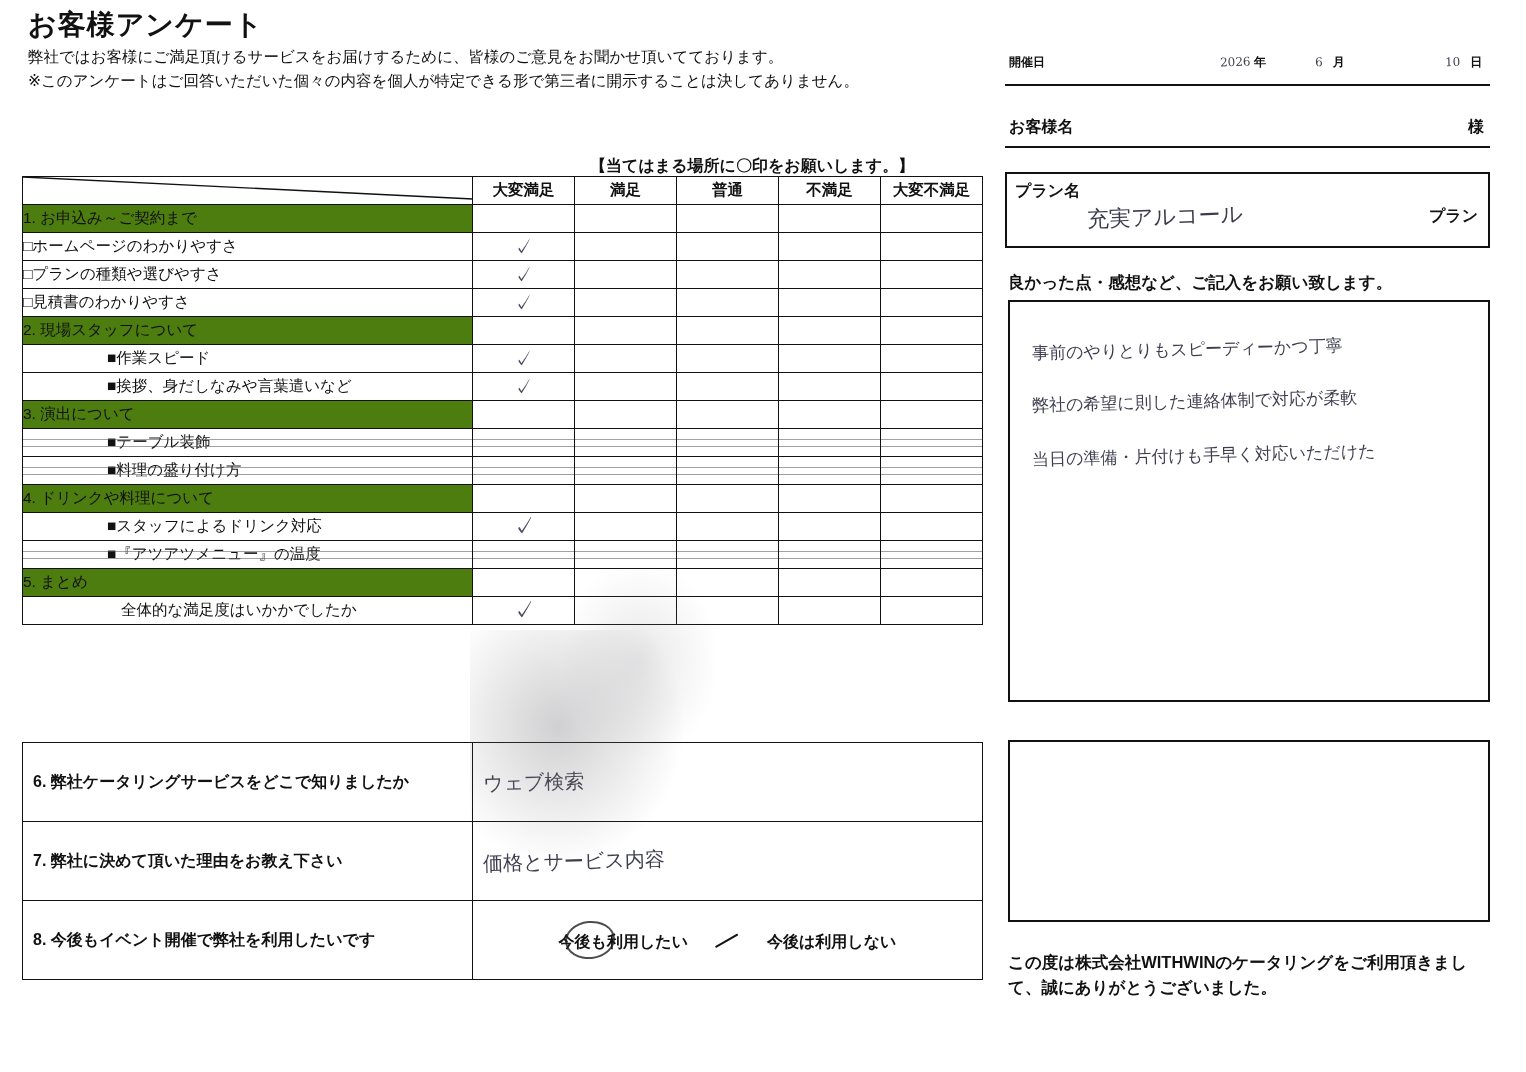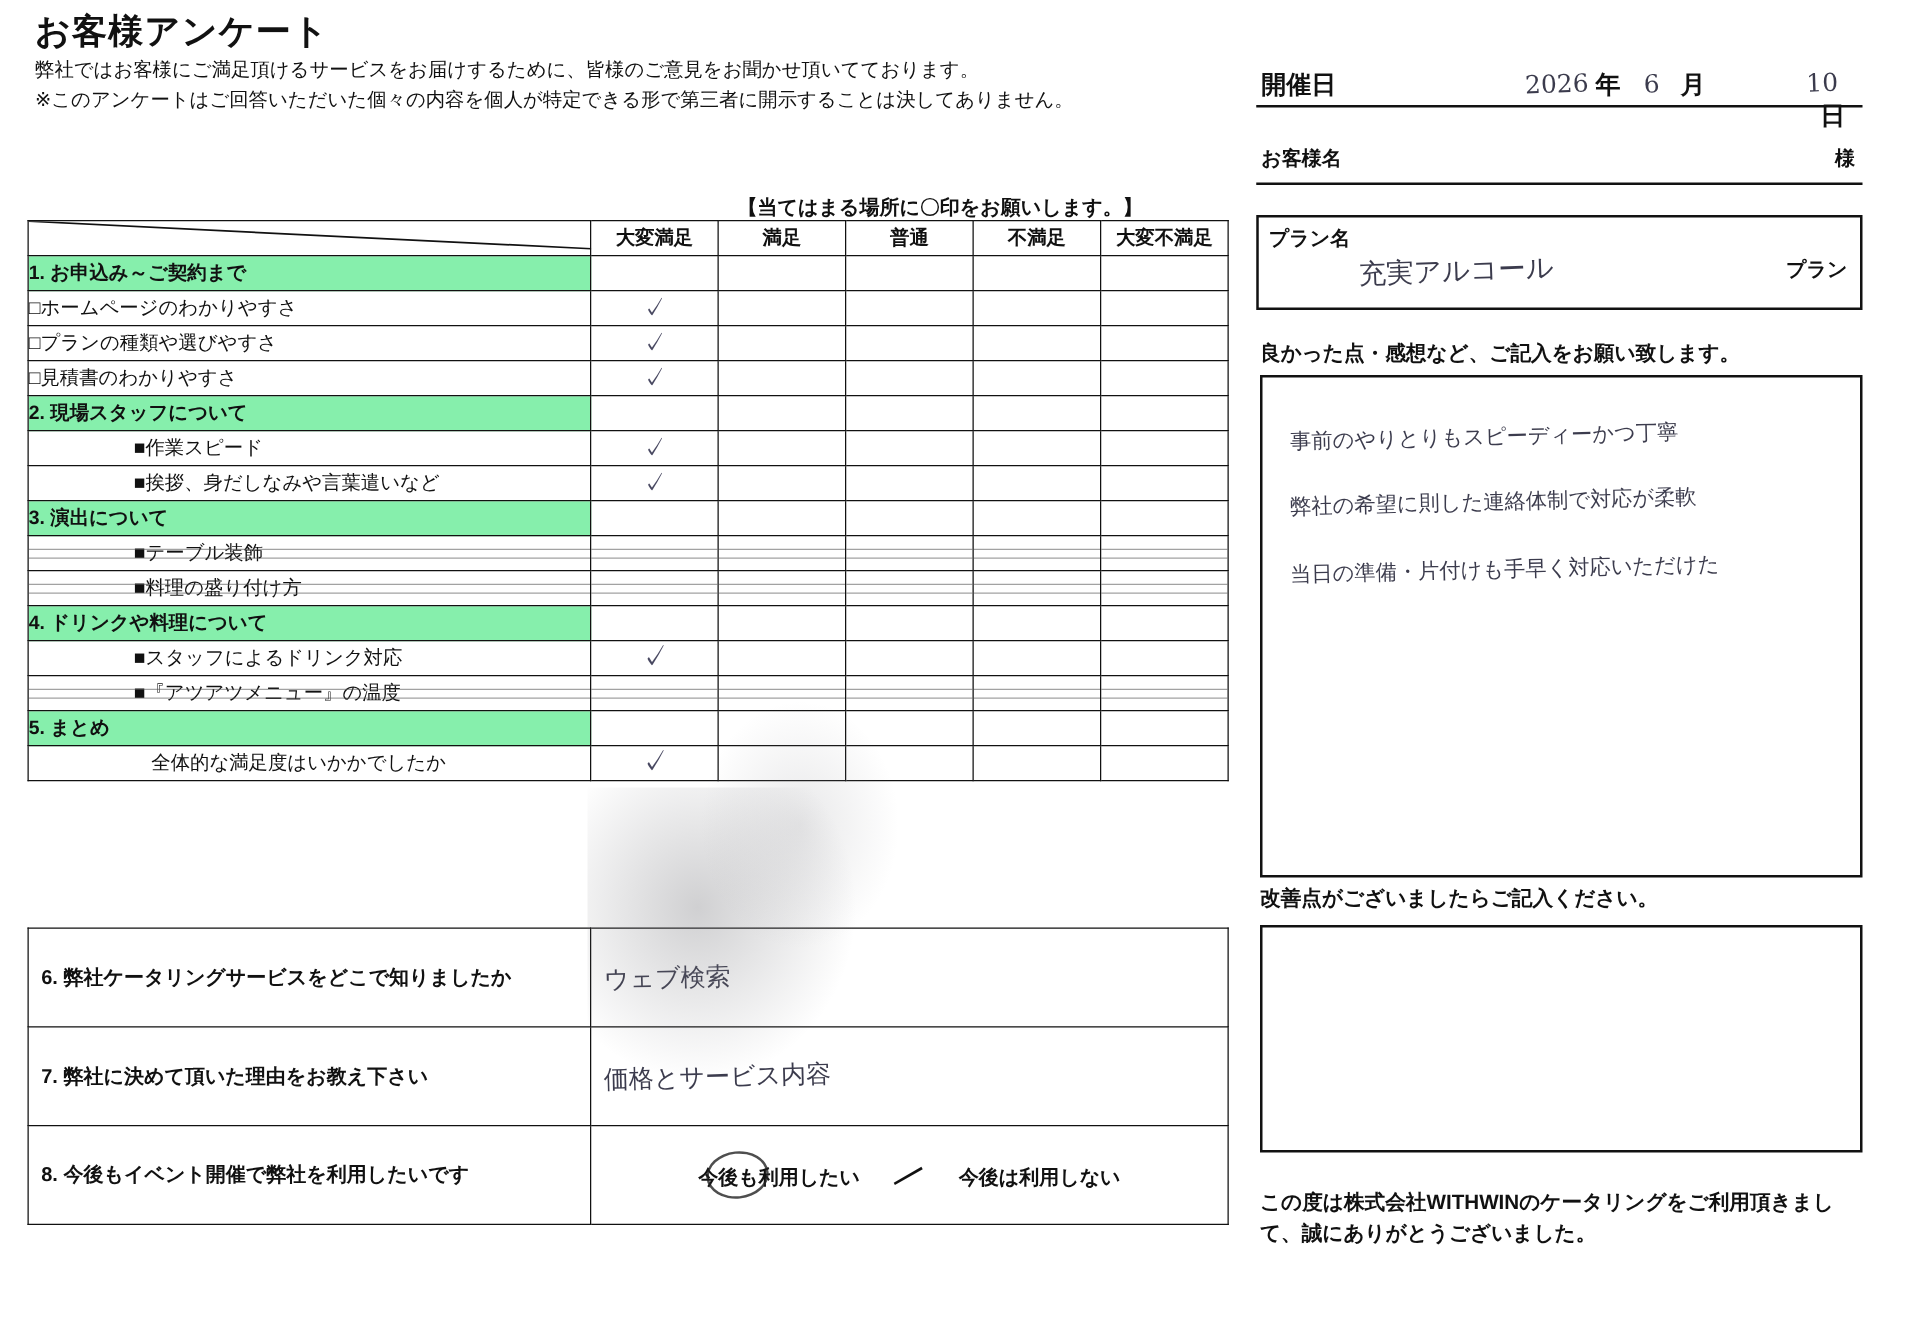--- a/index.html
+++ b/index.html
@@ -24,21 +24,21 @@
   }
   .instruction{
     position:absolute;left:590px;top:156px;
     font-size:16px;font-weight:bold;
   }
 
   
   .date-row{
     position:absolute;left:1005px;top:48px;width:485px;height:36px;
     border-bottom:2px solid #111;
-    font-size:20px;font-weight:bold;
+    font-size:12px;font-weight:bold;
   }
   .date-row .lbl{position:absolute;left:4px;top:6px;}
   .date-row .y{position:absolute;left:215px;top:6px;}
   .date-row .m{position:absolute;left:310px;top:6px;}
   .date-row .d{position:absolute;left:440px;top:6px;}
   .hw{font-family:"DejaVu Serif",serif;font-weight:normal;color:#1a1a2e;
       transform:rotate(-2deg);display:inline-block;opacity:.85;}
 
   .cust-row{
     position:absolute;left:1005px;top:112px;width:485px;height:34px;
@@ -92,21 +92,21 @@
   table.main td,table.main th{
     border:1.5px solid #111;
     font-size:15.5px;
     height:27px;
     padding:0;
   }
   .colhead{text-align:center;font-weight:bold;font-size:15px;height:30px;}
   .corner{position:relative;border:1.5px solid #111;}
   .corner svg{position:absolute;left:0;top:0;}
   .sec{
-    font-weight:bold;background:#86efac;padding-left:10px;height:29px;
+    font-weight:normal;background:#4d7c0f;padding-left:10px;height:29px;
   }
   .q{padding-left:58px;font-size:15.5px;}
   .q.indent2{padding-left:84px;}
   .q.indent3{padding-left:98px;}
   .cell{text-align:center;position:relative;}
   .mk{font-family:"DejaVu Serif",serif;font-size:19px;color:#1b1b3a;opacity:.8;display:inline-block;transform:rotate(-8deg);}
   .mk.big{font-size:22px;}
   .strike{position:absolute;left:0;right:0;top:50%;border-top:1.2px solid #555;opacity:.55;}
 
   
@@ -162,21 +162,20 @@
     <span class="pl">プラン</span>
   </div>
 
   <div class="good-label">良かった点・感想など、ご記入をお願い致します。</div>
   <div class="good-box">
     <div class="line gl1">事前のやりとりもスピーディーかつ丁寧</div>
     <div class="line gl2">弊社の希望に則した連絡体制で対応が柔軟</div>
     <div class="line gl3">当日の準備・片付けも手早く対応いただけた</div>
   </div>
 
-  <div class="improve-label">改善点がございましたらご記入ください。</div>
   <div class="improve-box"></div>
 
   <div class="thanks">この度は株式会社WITHWINのケータリングをご利用頂きまして、誠にありがとうございました。</div>
 
   <div class="tblwrap">
     <table class="main">
       <colgroup>
         <col style="width:450px">
         <col style="width:102px">
           <col style="width:102px">

